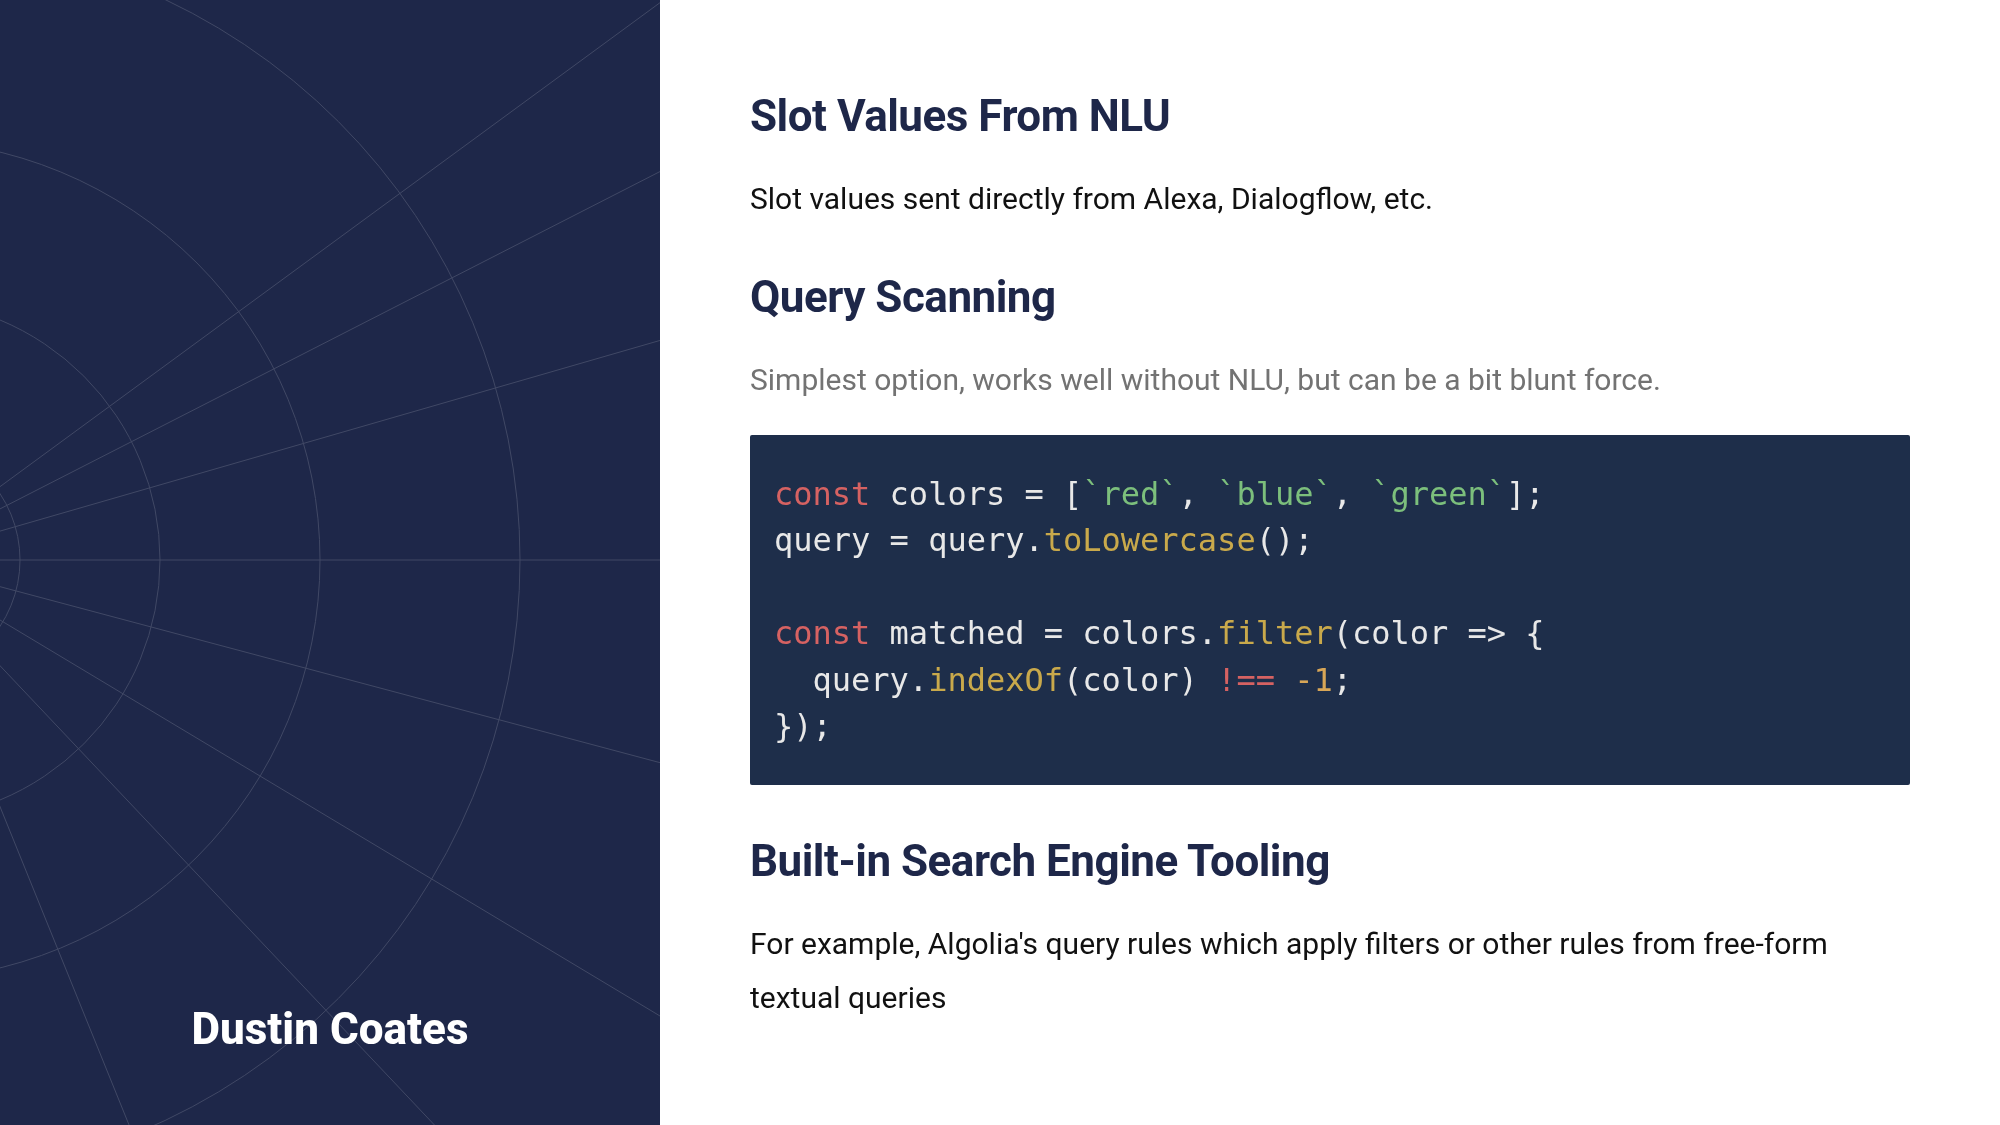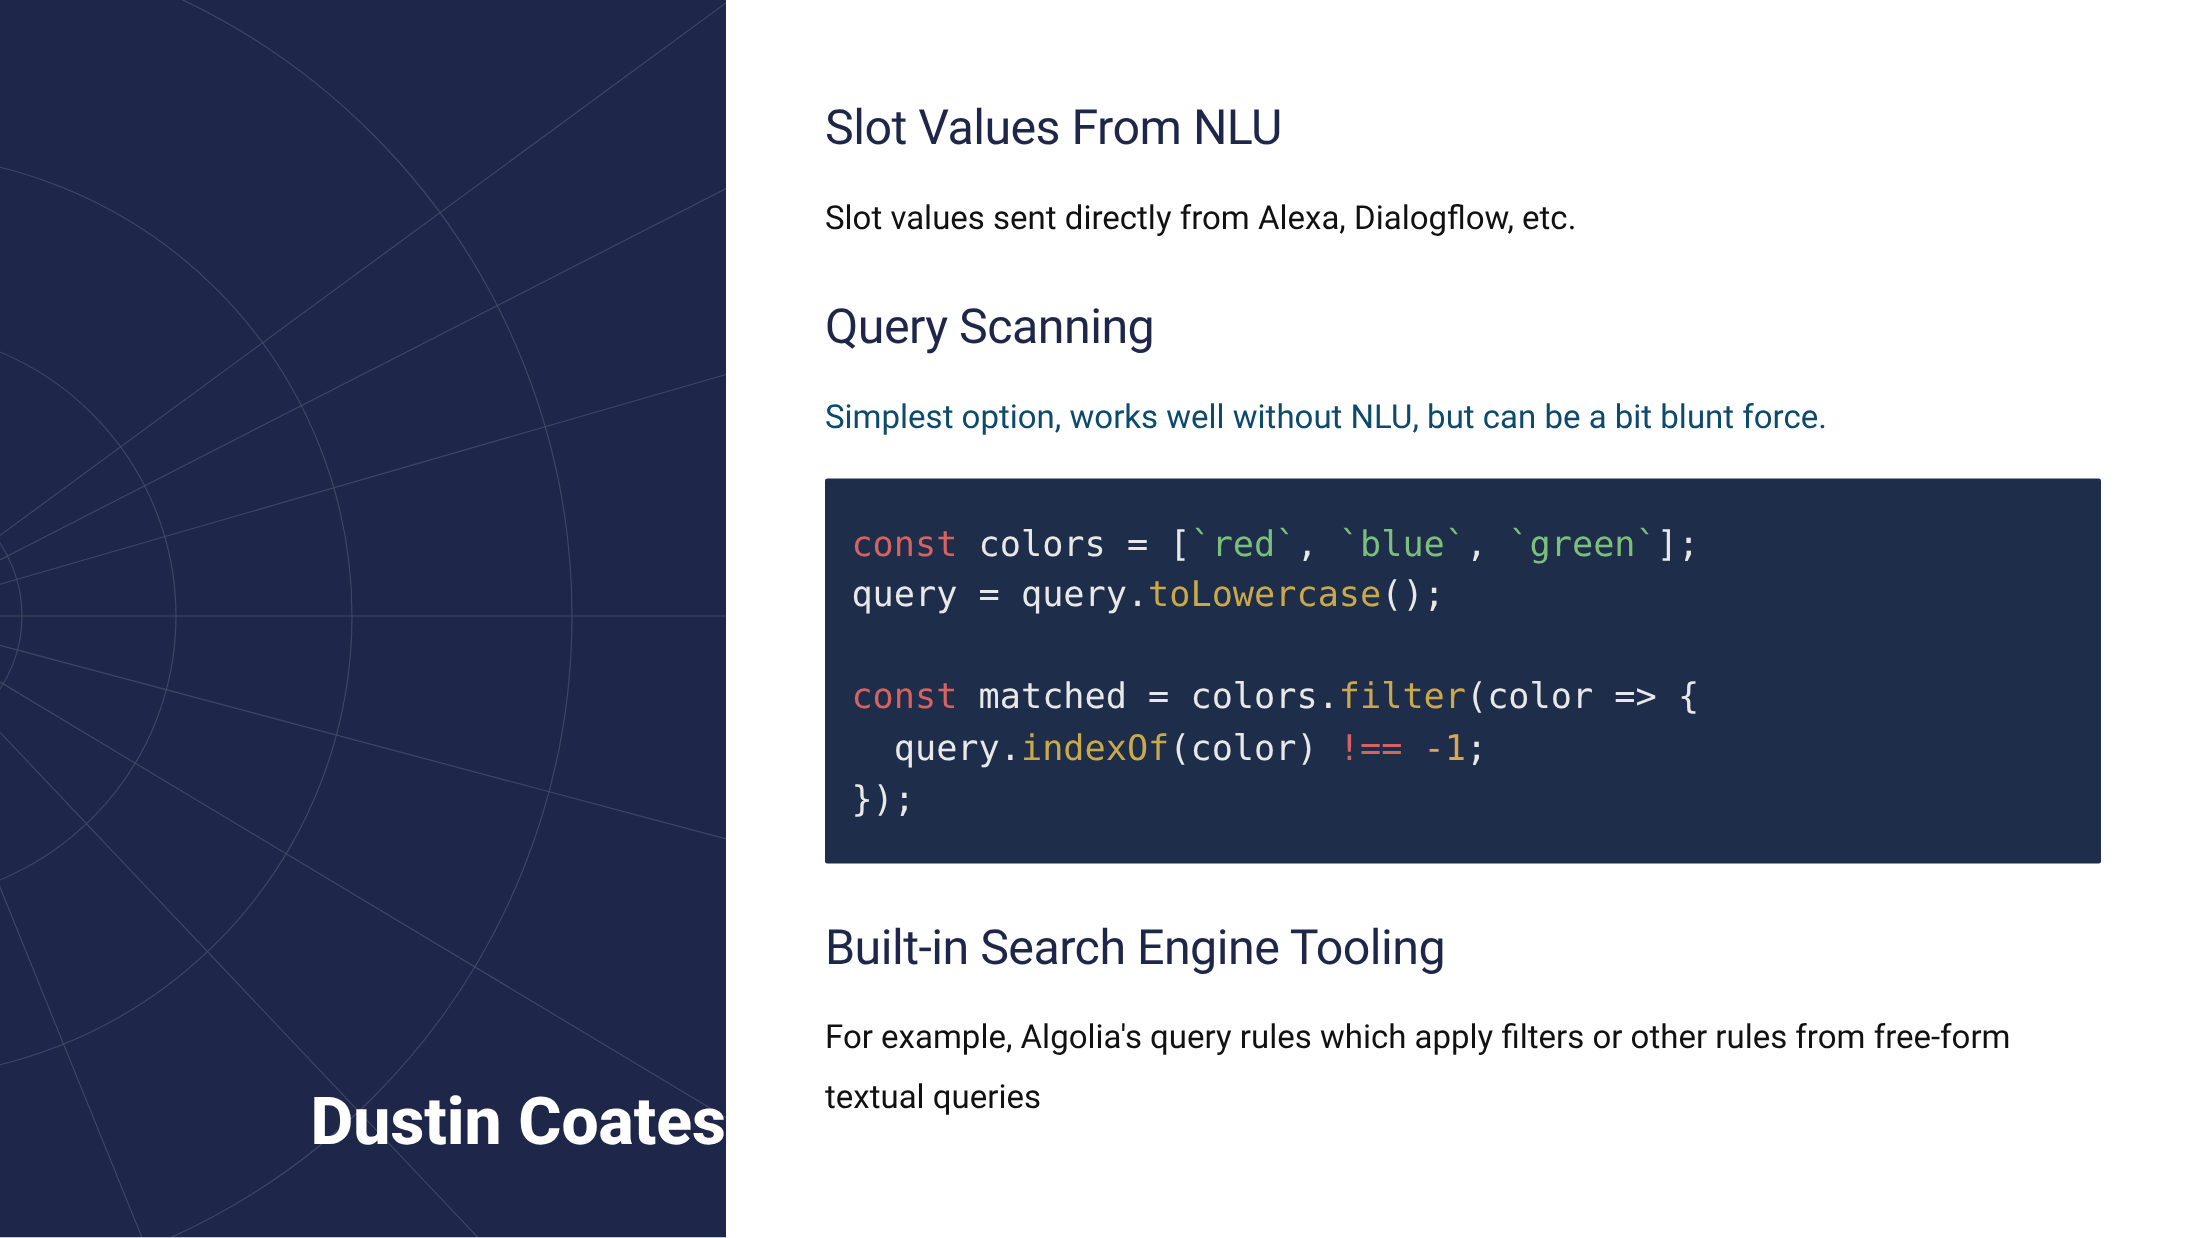--- a/index.html
+++ b/index.html
@@ -36,51 +36,51 @@
     font-weight: 800;
     font-size: 58px;
     line-height: 1.35;
     padding: 0 40px;
     margin-top: -80px;
   }
   .sidebar-author {
     position: absolute;
     bottom: 70px;
     left: 0; right: 0;
-    text-align: right;
+    text-align: center;
     font-weight: 800;
-    font-size: 60px;
+    font-size: 44px;
     z-index: 2;
   }
   .main {
     flex: 1;
     background: #fff;
     padding: 90px 90px 60px 90px;
     color: #000;
   }
   .section-heading {
     font-family: -apple-system, BlinkMacSystemFont, "Segoe UI", Roboto, sans-serif;
-    font-weight: 400;
+    font-weight: 700;
     font-size: 44px;
     color: #1e2749;
     margin-bottom: 30px;
     letter-spacing: -0.5px;
   }
   .section-p {
     font-size: 30px;
     line-height: 1.8;
     font-weight: 400;
     color: #111;
     margin-bottom: 45px;
   }
   .section-sub {
     font-size: 30px;
     line-height: 1.8;
     font-weight: 400;
-    color: #0c4a6e;
+    color: #737373;
     margin-bottom: 28px;
   }
   .code-block {
     background: #1e2e4a;
     color: #e8e8e8;
     font-family: "SF Mono", Menlo, Monaco, Consolas, monospace;
     font-size: 32px;
     line-height: 1.45;
     padding: 36px 24px;
     border-radius: 2px;

